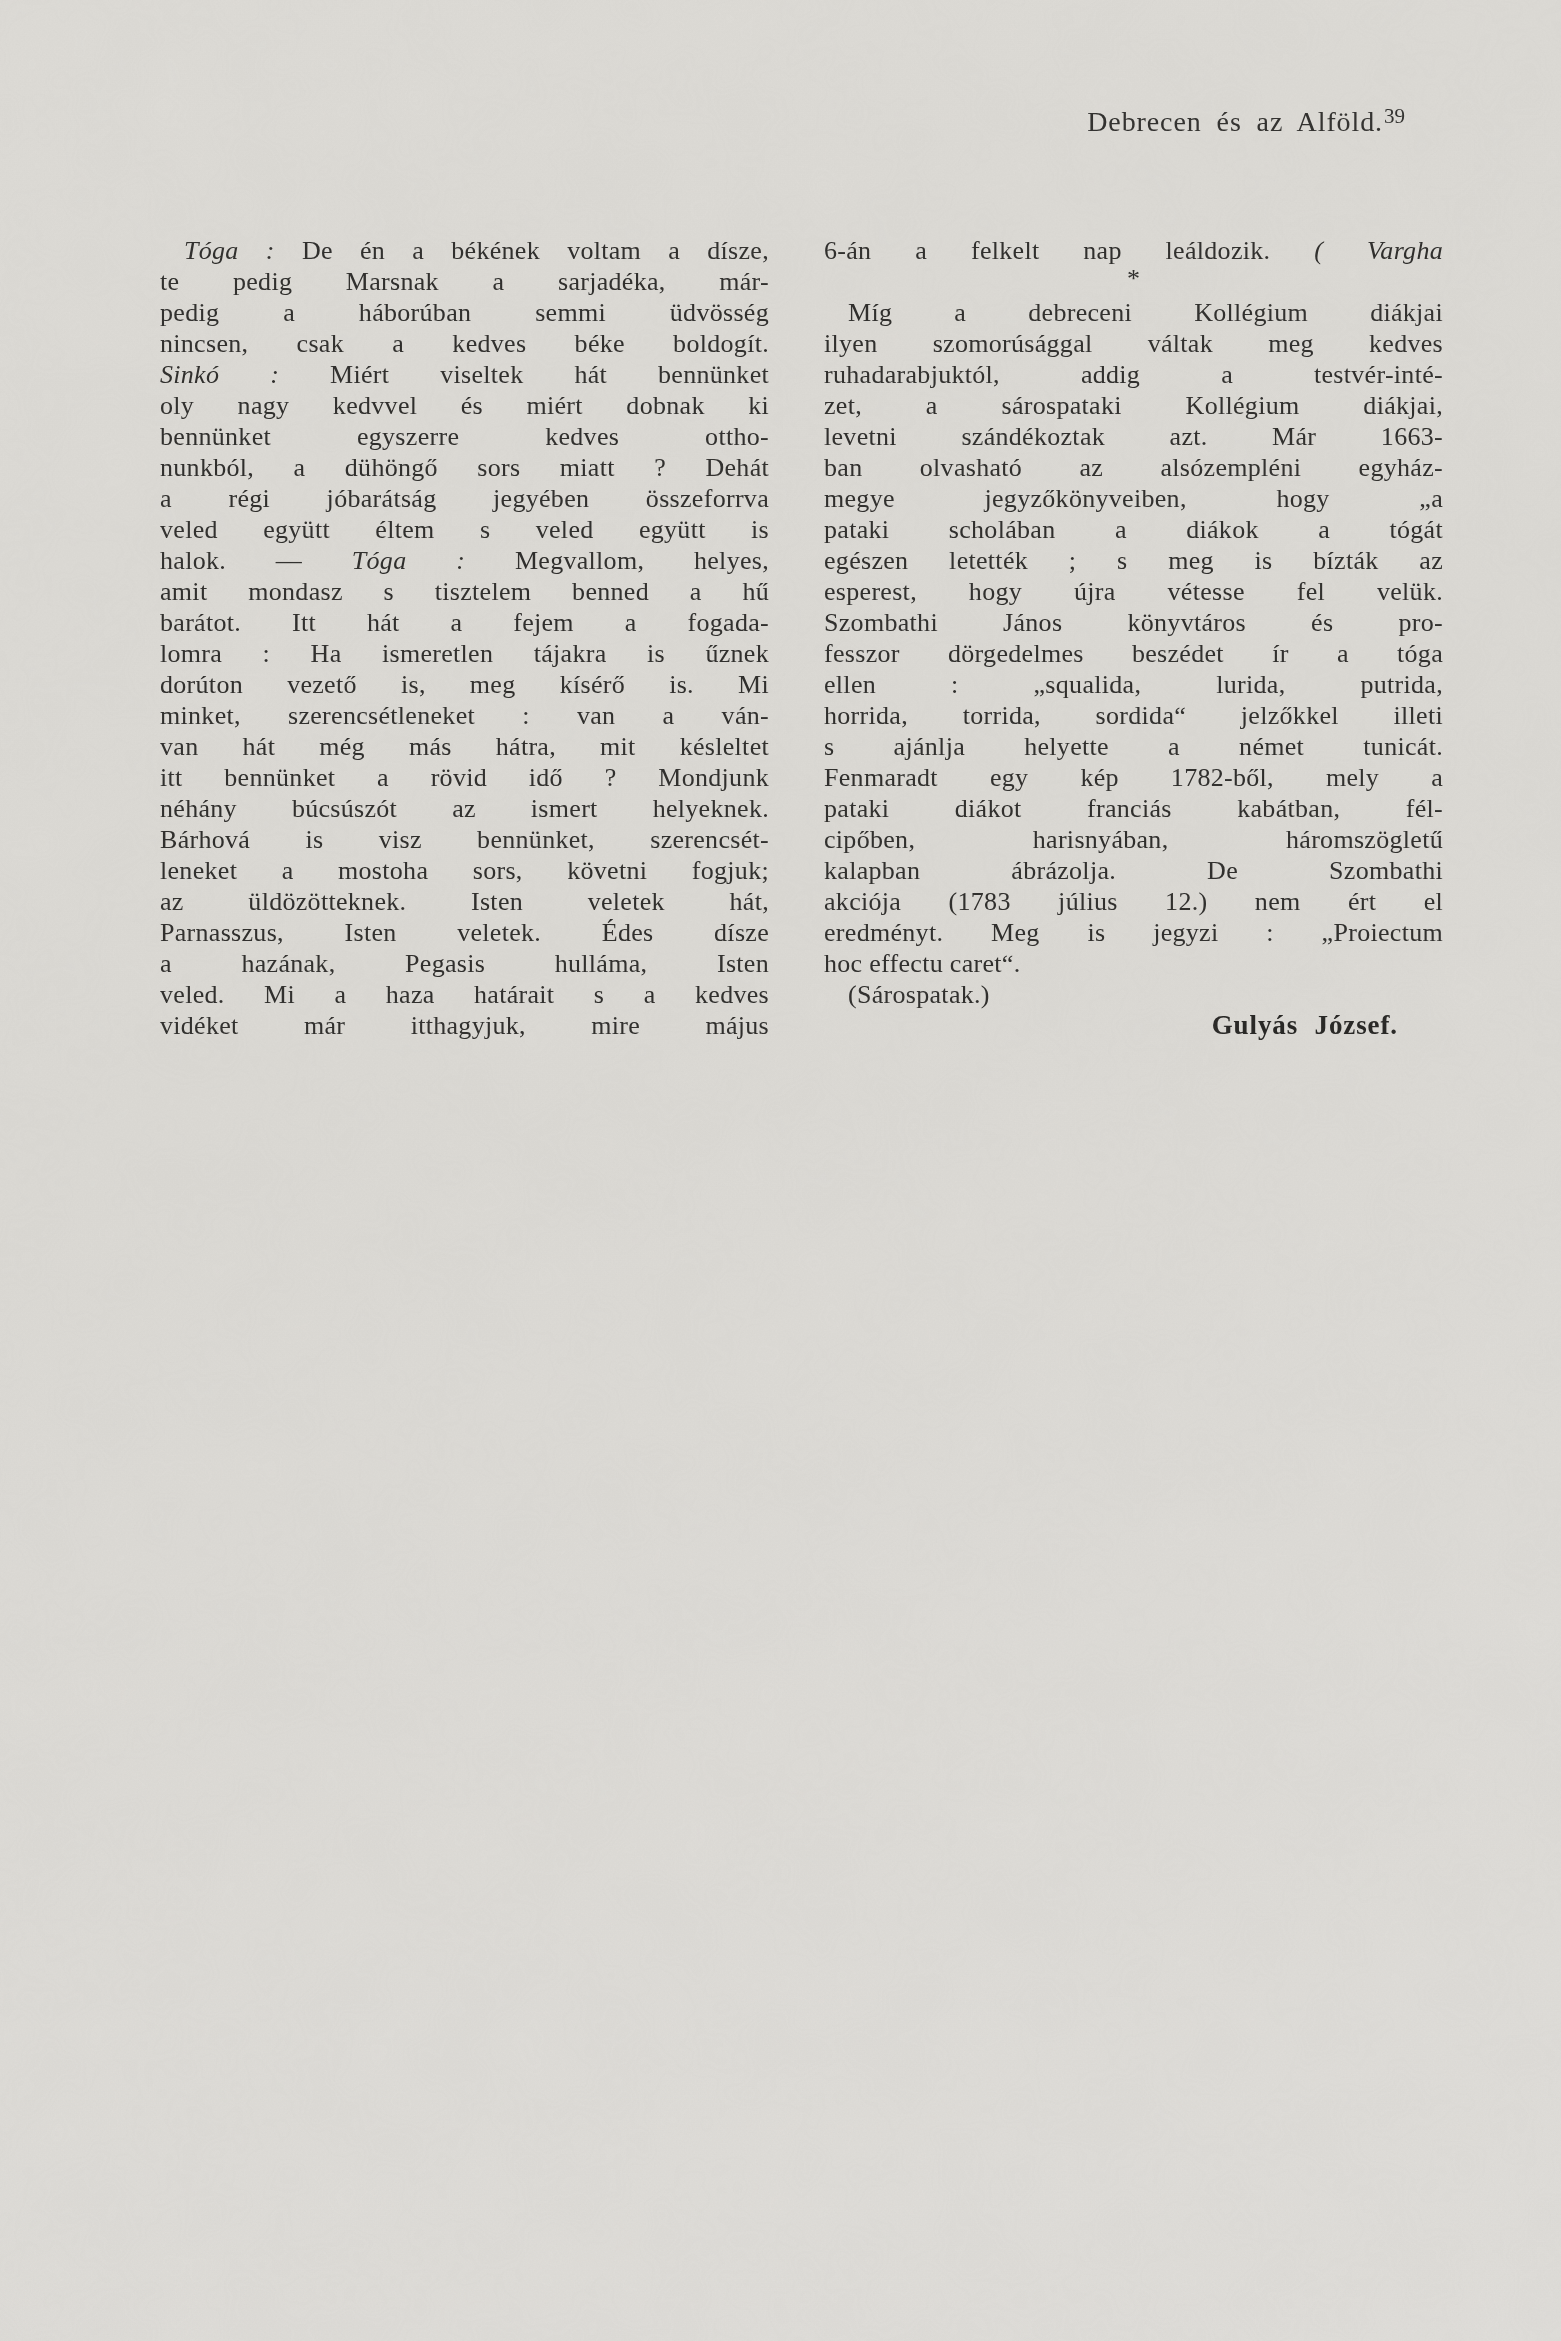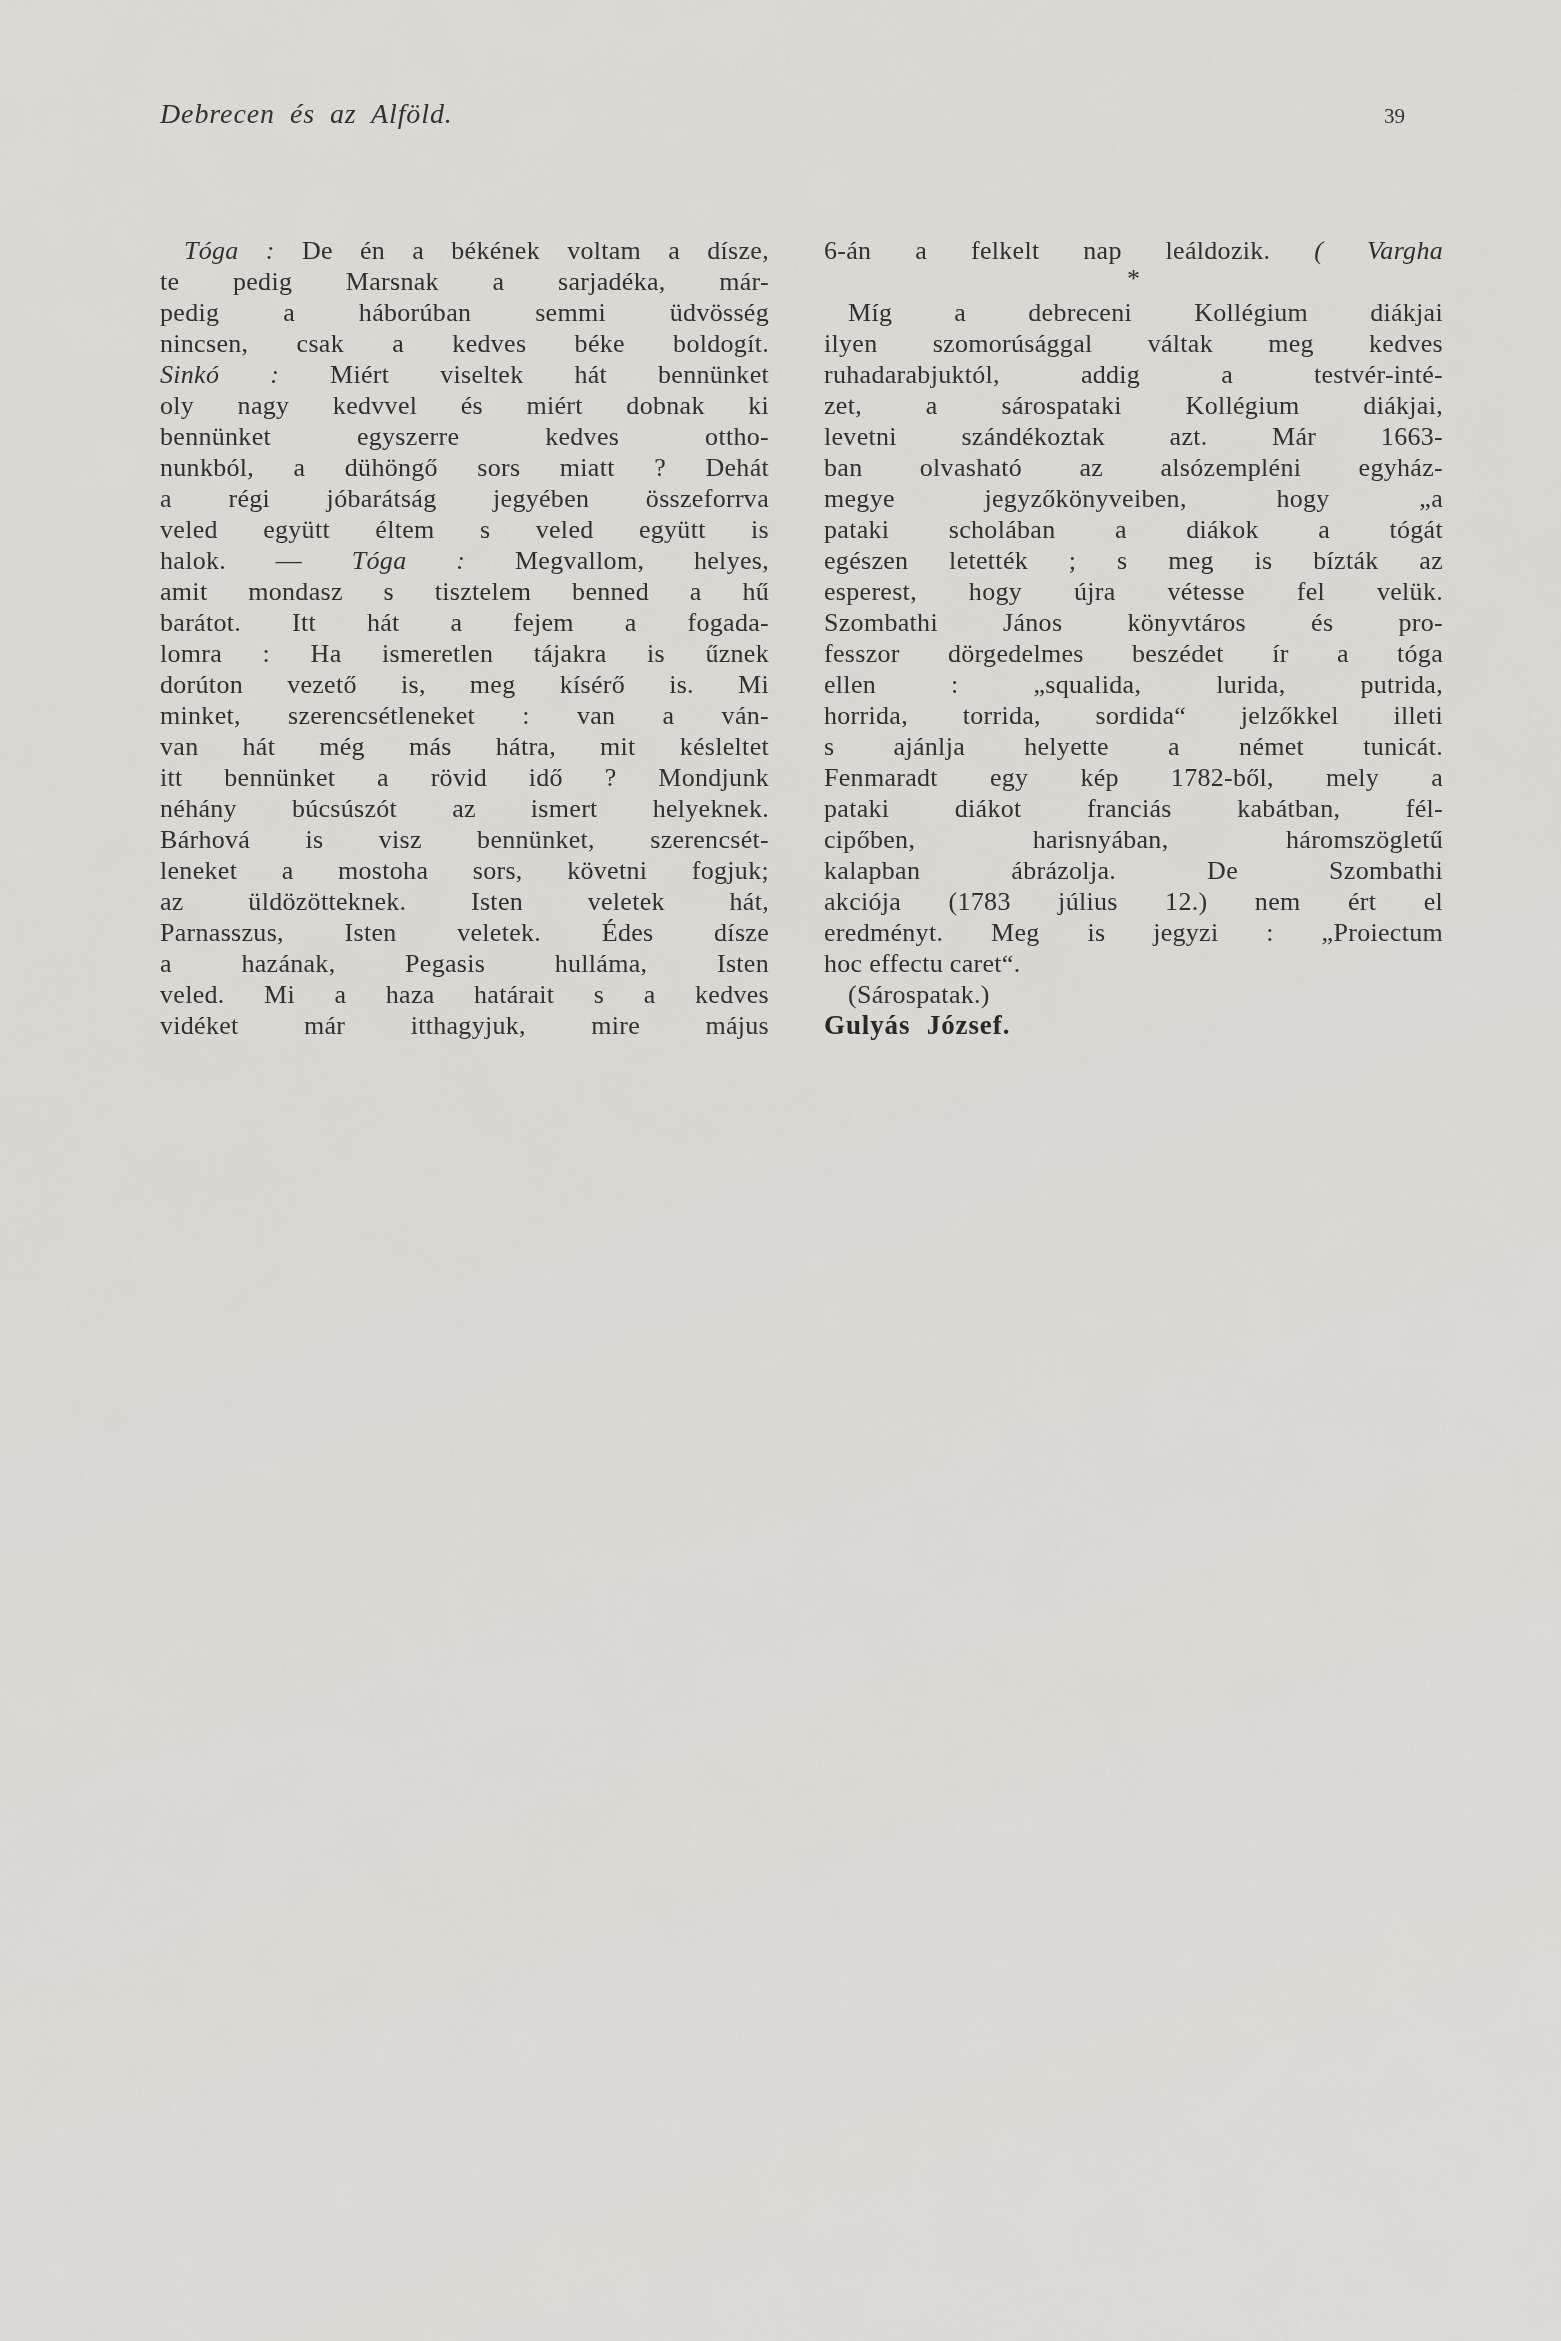--- a/index.html
+++ b/index.html
@@ -3,32 +3,32 @@
 <meta charset="utf-8">
 <style>
   html,body{margin:0;padding:0;}
   body{
     width:1561px;height:2342px;position:relative;overflow:hidden;
     background:#dddbd6;
     font-family:"Liberation Serif","DejaVu Serif",serif;
   }
   .page{position:absolute;inset:0;background:linear-gradient(160deg,#dedcd7 0%,#dcdad5 40%,#e0deda 100%);}
   .noise{position:absolute;inset:0;pointer-events:none;}
-  .header{position:absolute;top:98px;left:160px;width:1223px;height:38px;
-    text-align:left;font-style:italic;font-size:28px;color:#2e2d2b;letter-spacing:0.9px;word-spacing:7px;}
+  .header{position:absolute;top:106px;left:160px;width:1223px;height:38px;
+    text-align:right;font-size:28px;color:#2e2d2b;letter-spacing:0.9px;word-spacing:7px;}
   .pagenum{position:absolute;top:104px;left:1384px;width:69px;height:38px;
     font-size:21px;color:#2e2d2b;text-align:left;}
   .col{position:absolute;top:235px;color:#2b2a28;font-size:26px;}
   .col-left{left:160px;width:609px;}
   .col-right{left:824px;width:619px;}
   .line{height:31px;line-height:31px;white-space:nowrap;letter-spacing:0.3px;}
   .line.align-justify{white-space:normal;text-align:justify;text-align-last:justify;text-justify:inter-word;}
   .line.align-left{text-align:left;}
   .line.align-center{text-align:center;white-space:normal;}
-  .line.align-right{text-align:left;}
+  .line.align-right{text-align:right;}
   .line.indent{text-indent:24px;}
   .line .it{font-style:italic;}
   .line .bd{font-weight:bold;letter-spacing:0.9px;word-spacing:8.7px;}
   .line.signature{padding-right:45px;font-size:27px;color:#232220;}
   .line.star{font-size:26px;height:31px;line-height:26px;letter-spacing:0;}
 </style>
 </head>
 <body>
 
 <div class="page">

